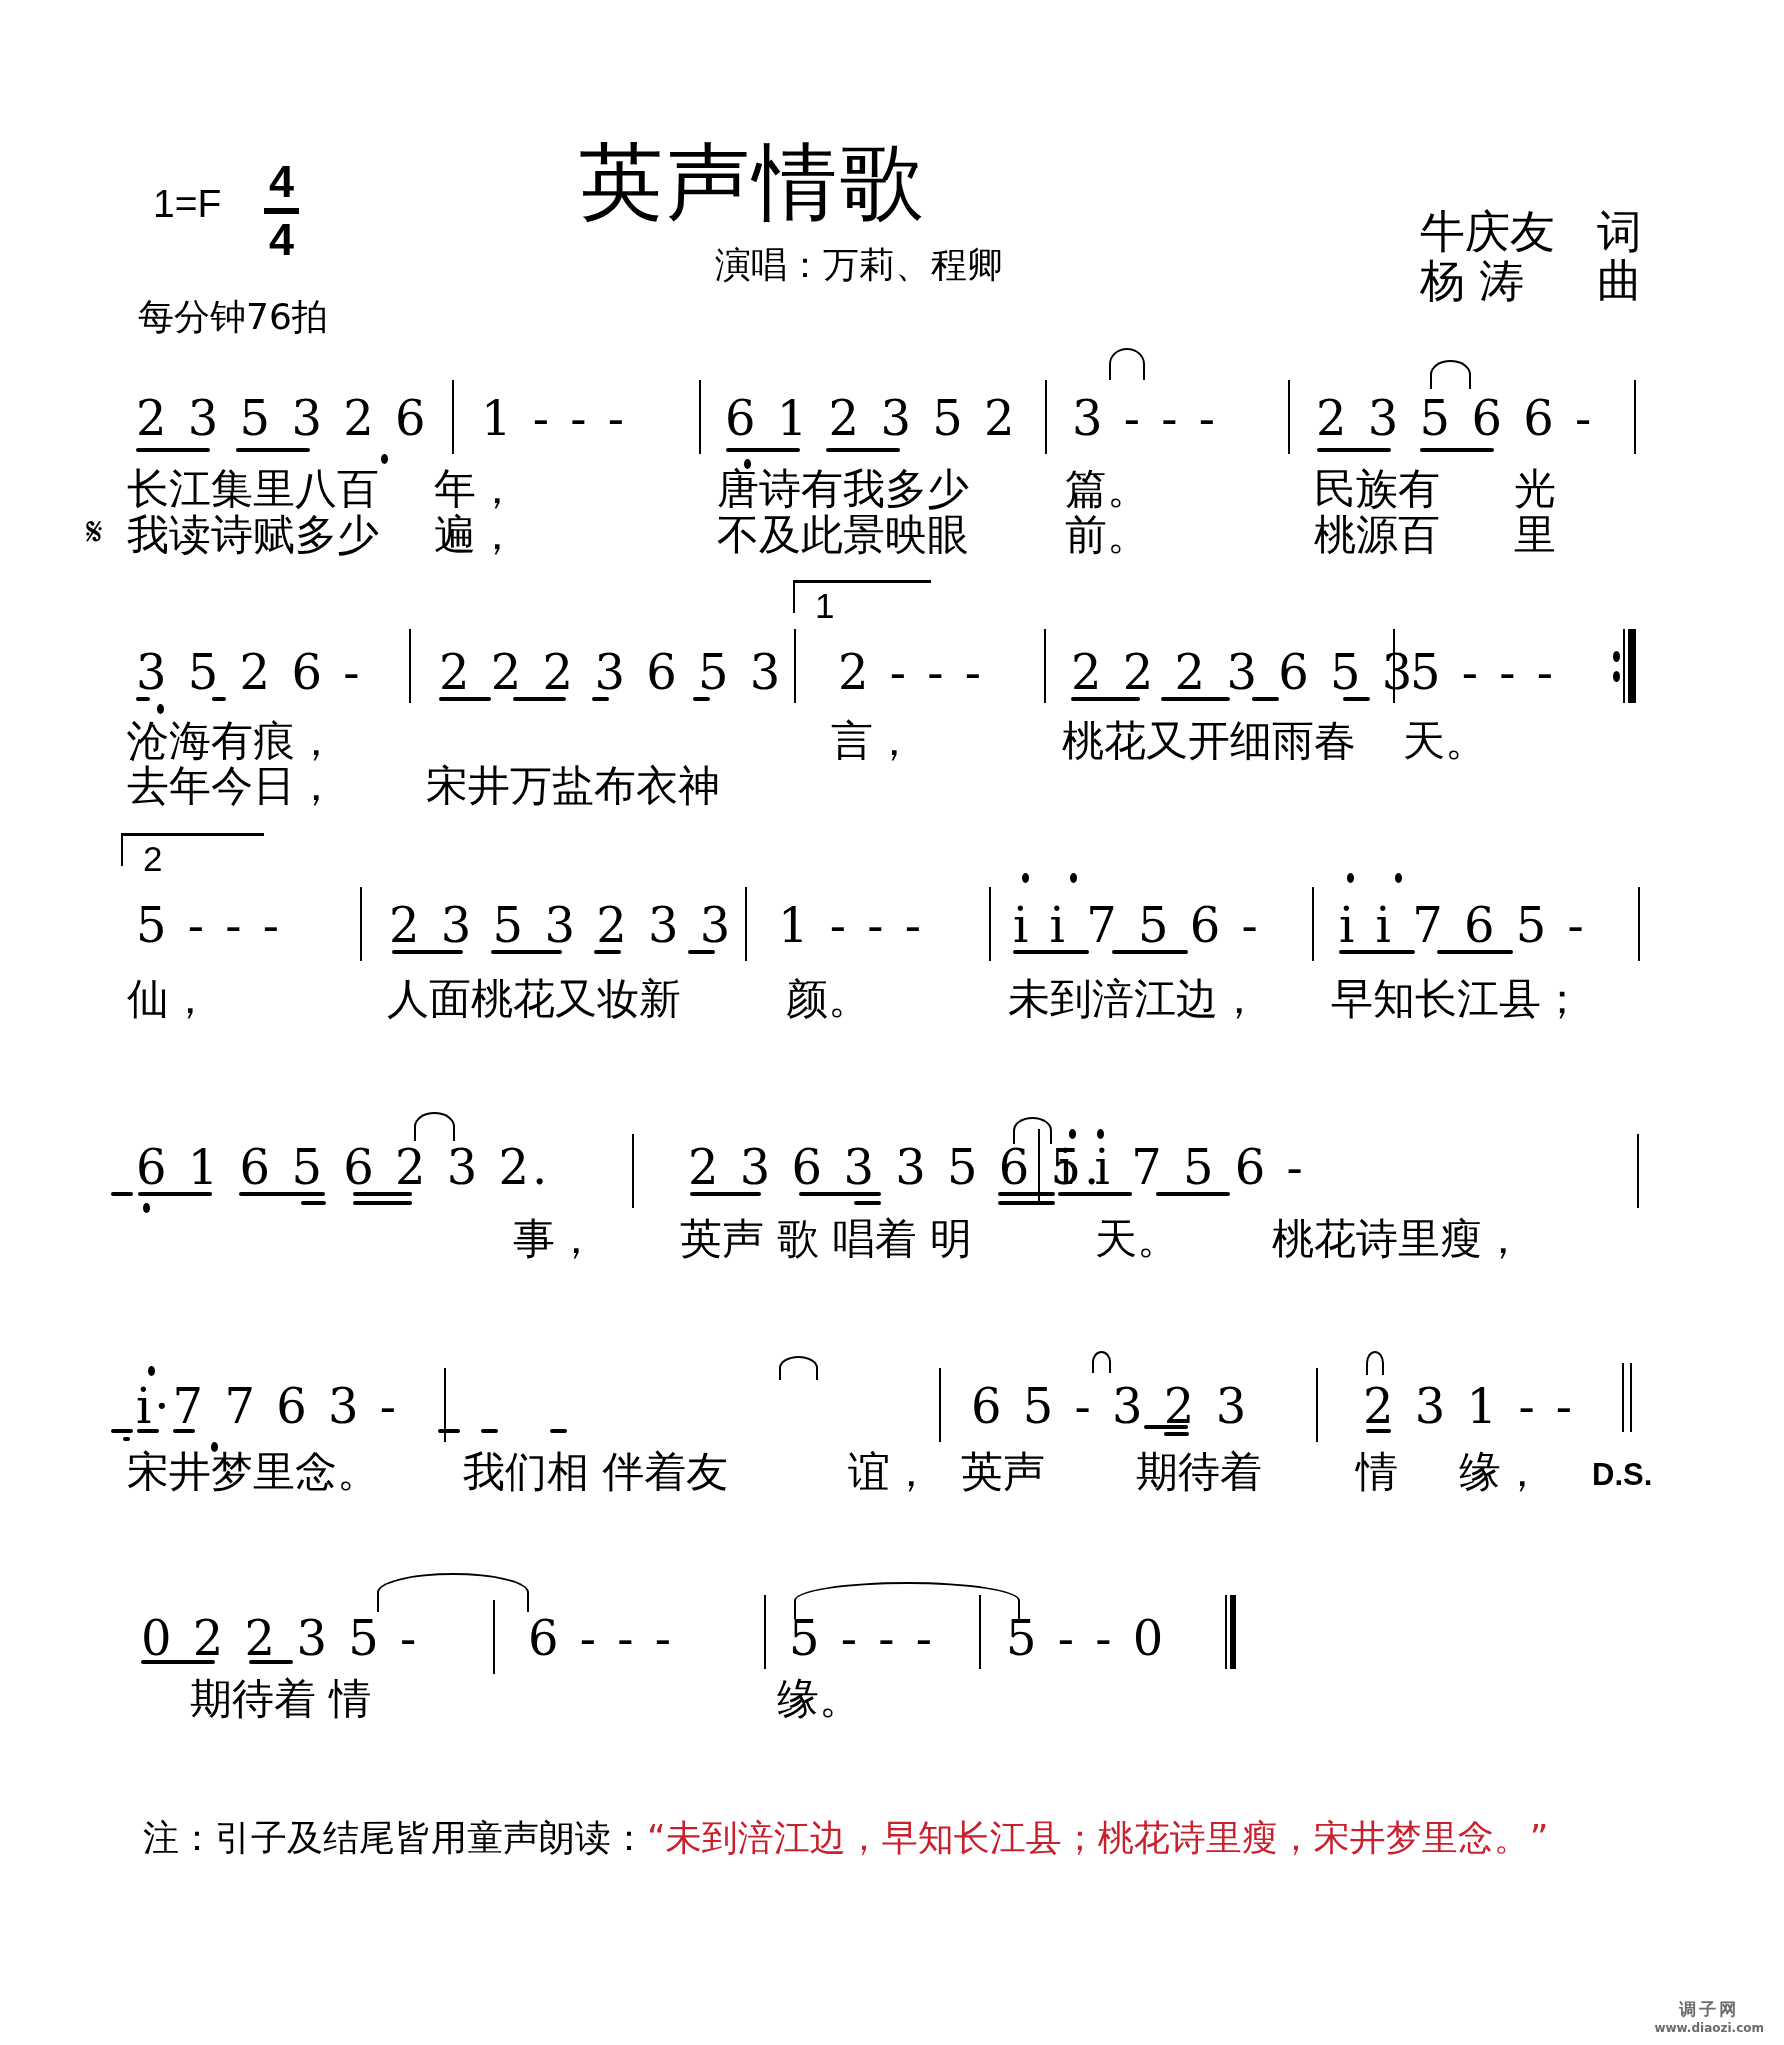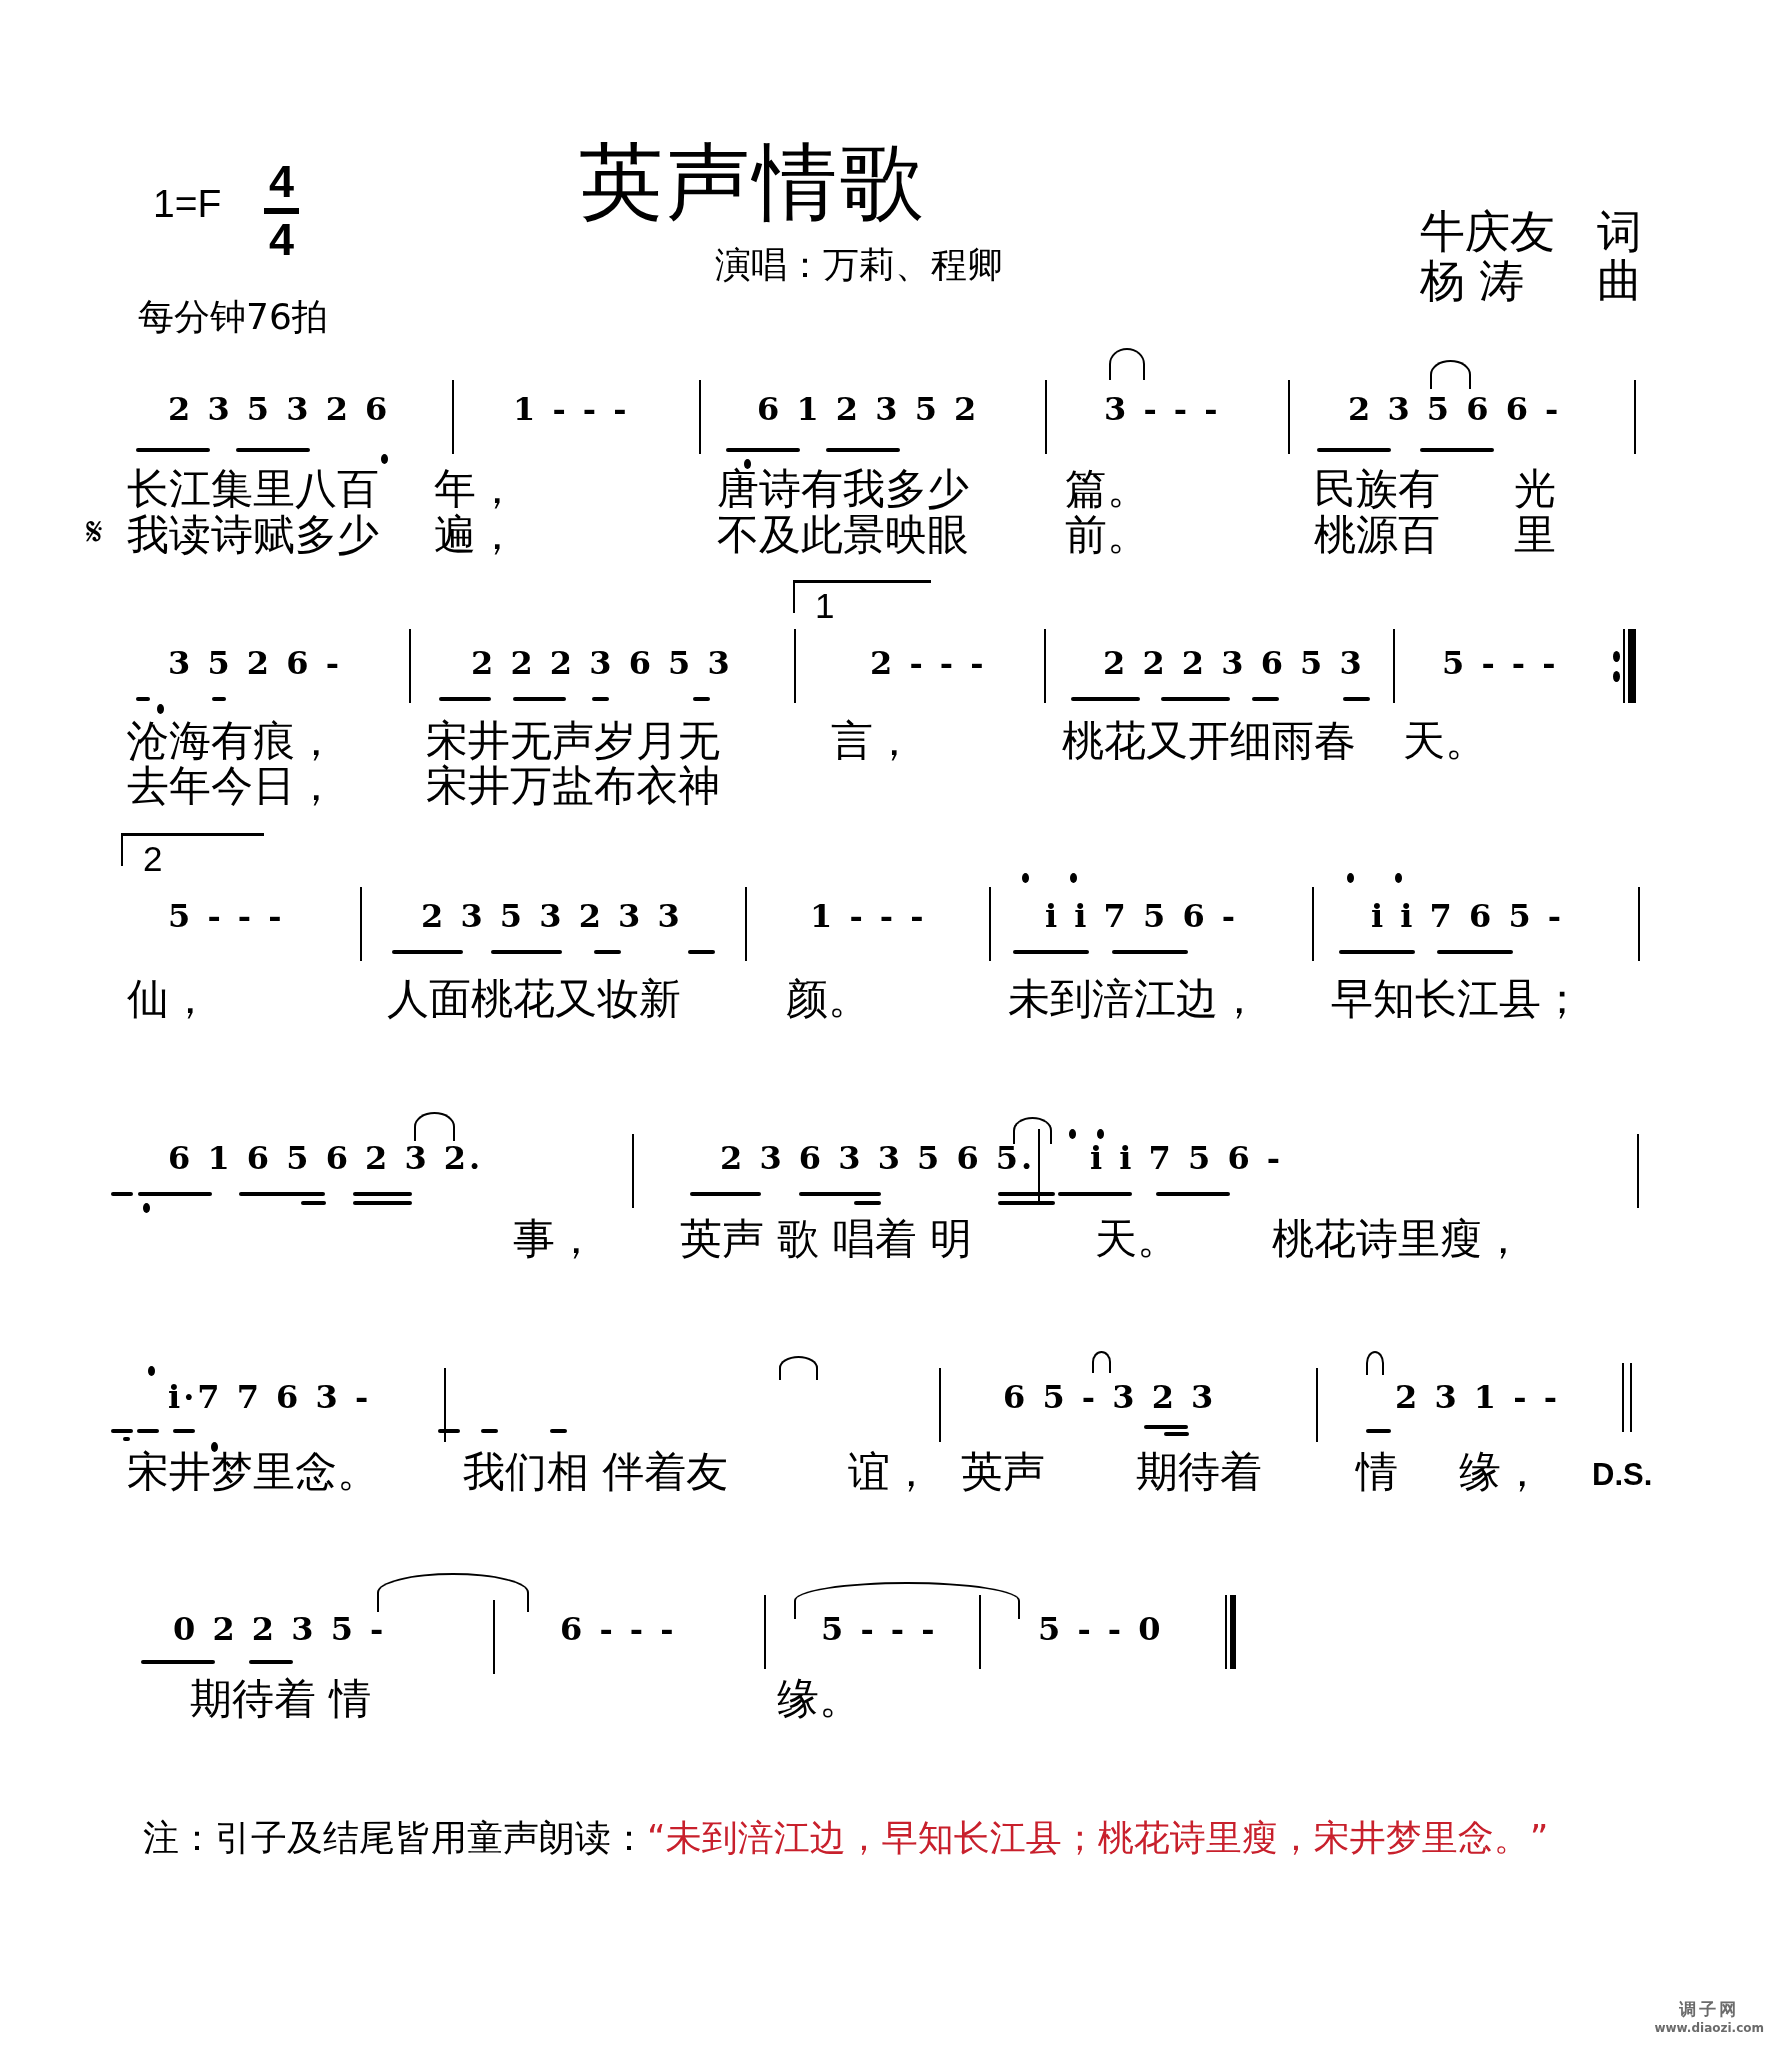--- a/index.html
+++ b/index.html
@@ -16,21 +16,21 @@
   .timesig .bar { height: 6px; background: #000; margin: 2px 0; }
   .tempo { left: 138px; top: 293px; font-size: 36px; font-family: "DejaVu Sans", sans-serif; }
   .singer { left: 715px; top: 241px; font-size: 36px; font-family: "DejaVu Sans", sans-serif; }
   .credits { left: 1420px; top: 207px; font-size: 45px; line-height: 49px; font-family: "DejaVu Serif", serif; }
   .credits .row { display: flex; width: 222px; justify-content: space-between; }
   .credits .row span { display: inline-block; }
 
   
   .row-score { position: absolute; left: 0; width: 1784px; height: 207px; }
   .barline { position: absolute; width: 2px; background: #000; height: 74px; }
-  .notes { position: absolute; font-size: 32px; font-weight: bold; font-family: "DejaVu Serif", serif; white-space: pre; letter-spacing: 3px; margin-left: 32px; }
+  .notes { position: absolute; font-size: 48px; font-weight: normal; font-family: "DejaVu Serif", serif; white-space: pre; letter-spacing: 3px; }
   .uline { position: absolute; height: 4.4px; background: #000; border-radius: 2px; }
   .dot { position: absolute; width: 7px; height: 10px; background: #000; border-radius: 50%; }
   .lyric { position: absolute; font-size: 42px; white-space: pre; font-family: "DejaVu Serif", serif; }
   .volta { position: absolute; border-top: 3.5px solid #000; border-left: 2px solid #000; height: 30px; }
   .volta span { position: absolute; left: 20px; top: 3px; font-size: 35px; font-family: "Liberation Sans", sans-serif; }
   .slur { position: absolute; border: 2.5px solid #000; border-bottom: none; border-radius: 50% 50% 0 0; }
   .repeat-end { position: absolute; }
   .repeat-end .thin { position: absolute; width: 2px; height: 74px; background: #000; left: 10px; }
   .repeat-end .thick { position: absolute; width: 8px; height: 74px; background: #000; left: 15px; }
   .repeat-end .rdot { position: absolute; width: 7px; height: 11px; background: #000; border-radius: 50%; left: 0; }
@@ -139,21 +139,20 @@
 
   <div class="notes" style="left:1410px;top:67px">5 - - -</div>
   <div class="repeat-end" style="left:1613px;top:52px">
     <div class="rdot" style="top:22px"></div>
     <div class="rdot" style="top:42px"></div>
     <div class="thin"></div>
     <div class="thick"></div>
   </div>
 
   <div class="lyric" style="left:127px;top:136px">沧海有痕，</div>
-  <div class="lyric" style="left:426px;top:136px">宋井无声岁月无</div>
   <div class="lyric" style="left:831px;top:136px">言，</div>
   <div class="lyric" style="left:1062px;top:136px">桃花又开细雨春</div>
   <div class="lyric" style="left:1403px;top:136px">天。</div>
   <div class="lyric" style="left:127px;top:181px">去年今日，</div>
   <div class="lyric" style="left:426px;top:181px">宋井万盐布衣神</div>
 </div>
 
 <div class="row-score" style="top:828px">
   <div class="volta" style="left:121px;top:5px;width:141px">
     <span>2</span>

